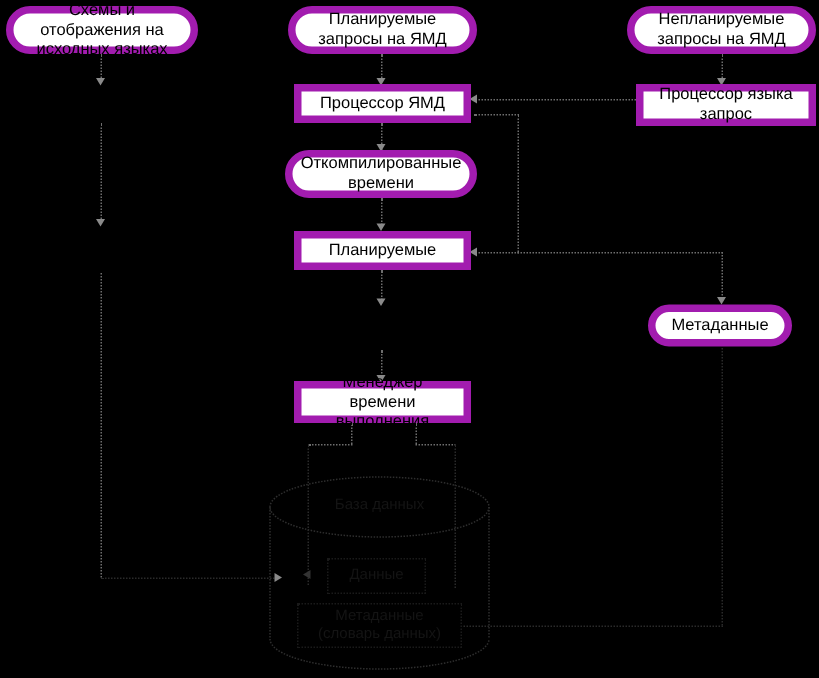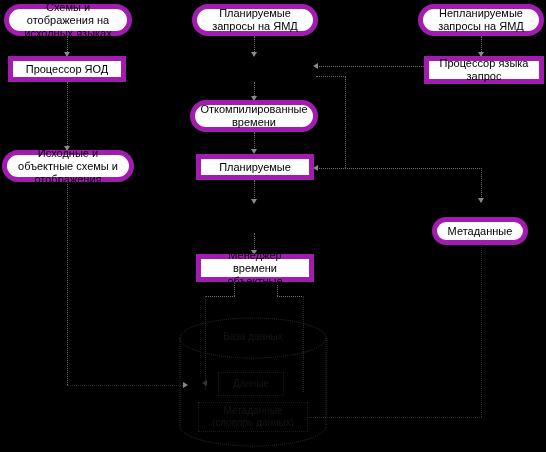--- a/index.html
+++ b/index.html
@@ -187,55 +187,52 @@
   <div class="vline" style="left:481px; top:168px; height:33px;"></div>
   <div class="arrow-down" style="left:478px; top:198px;"></div>
 
   <div class="vline-dark" style="left:481px; top:232px; height:185px;"></div>
   <div class="hline-dark" style="left:306px; top:417px; width:176px;"></div>
 
   <div class="node rounded" style="left:4px; top:4px; width:128px; height:32px;">
     <span>Схемы и отображения на исходных языках</span>
   </div>
 
-  <div class="node rect" style="left:8px; top:56px; width:118px; height:26px;">
-    <span>Процессор ЯОД</span>
-  </div>
-
-  <div class="node rounded" style="left:2px; top:150px; width:132px; height:32px;">
-    <span>Исходные и объектные схемы и отображения</span>
-  </div>
+
 
   <div class="node rounded" style="left:192px; top:4px; width:126px; height:32px;">
     <span>Планируемые запросы на ЯМД</span>
   </div>
 
+  <div class="node rect" style="left:196px; top:56px; width:118px; height:26px;">
+    <span>Процессор ЯМД</span>
+  </div>
 
   <div class="node rounded" style="left:190px; top:100px; width:128px; height:32px;">
     <span>Откомпилированные времени</span>
   </div>
 
   <div class="node rect" style="left:196px; top:154px; width:118px; height:26px;">
     <span>Планируемые</span>
   </div>
 
 
   <div class="node rect" style="left:196px; top:254px; width:118px; height:28px;">
-    <span>Менеджер времени объектные</span>
+    <span>Менеджер времени выполнения</span>
   </div>
 
   <div class="node rect" style="left:424px; top:56px; width:120px; height:28px;">
     <span>Процессор языка запрос</span>
   </div>
 
   <div class="node rounded" style="left:418px; top:4px; width:126px; height:32px;">
     <span>Непланируемые запросы на ЯМД</span>
   </div>
 
-  <div class="node rounded" style="left:432px; top:217px; width:96px; height:28px;">
+  <div class="node rounded" style="left:432px; top:203px; width:96px; height:28px;">
     <span>Метаданные</span>
   </div>
 
   <div class="cyl-label" style="left:198px; top:330px; width:110px; height:14px;">
     <span>База данных</span>
   </div>
 
   <div class="dark-node" style="left:218px; top:372px; width:66px; height:24px;">
     <span>Данные</span>
   </div>

